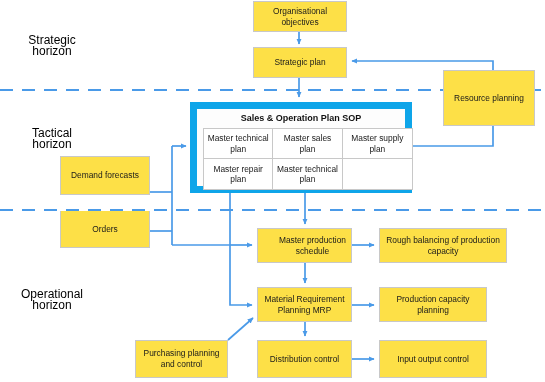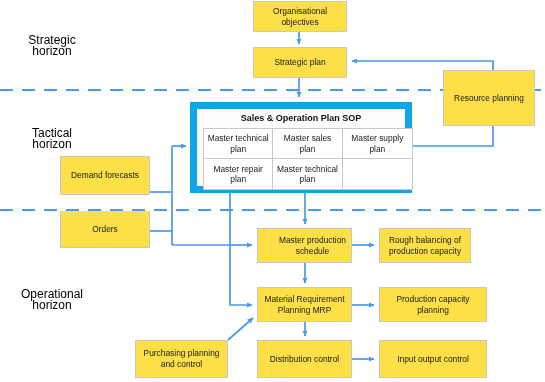--- a/index.html
+++ b/index.html
@@ -198,21 +198,21 @@
   </div>
 
   <div class="node" style="left:60px; top:211px; width:90px; height:37px; border-top:none;">
     <span>Orders</span>
   </div>
 
   <div class="node" style="left:257px; top:228px; width:95px; height:35px;padding-left:19px;">
     <span>Master production schedule</span>
   </div>
 
-  <div class="node" style="left:379px; top:228px; width:92px; height:35px;">
+  <div class="node" style="left:379px; top:228px; width:128px; height:35px;">
     <span>Rough balancing of production capacity</span>
   </div>
 
   <div class="node" style="left:257px; top:287px; width:95px; height:35px;">
     <span>Material Requirement Planning MRP</span>
   </div>
 
   <div class="node" style="left:379px; top:287px; width:108px; height:35px;">
     <span>Production capacity planning</span>
   </div>

